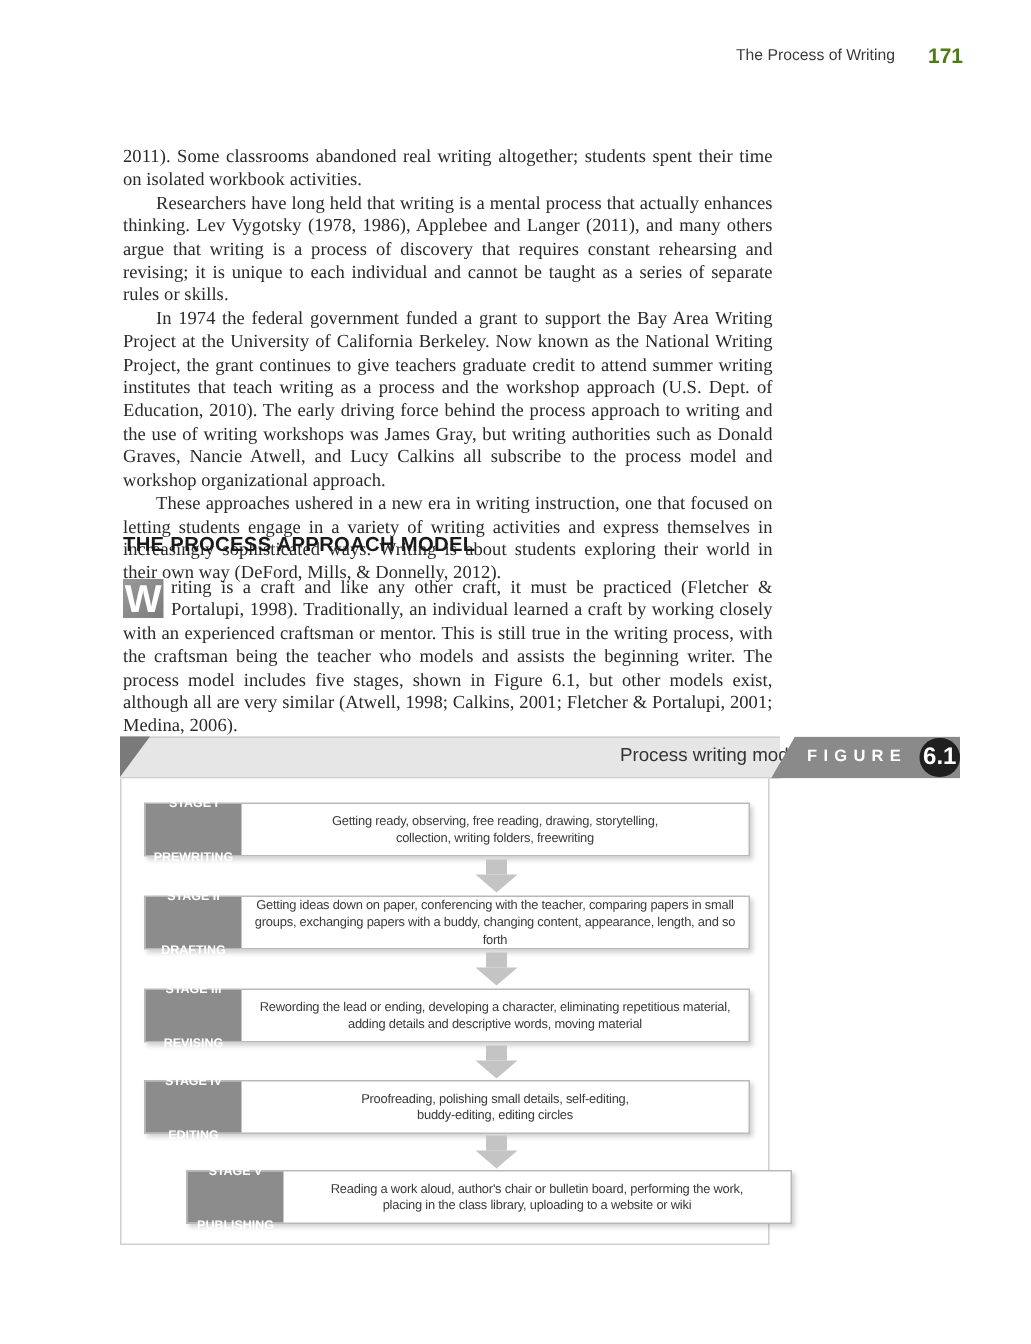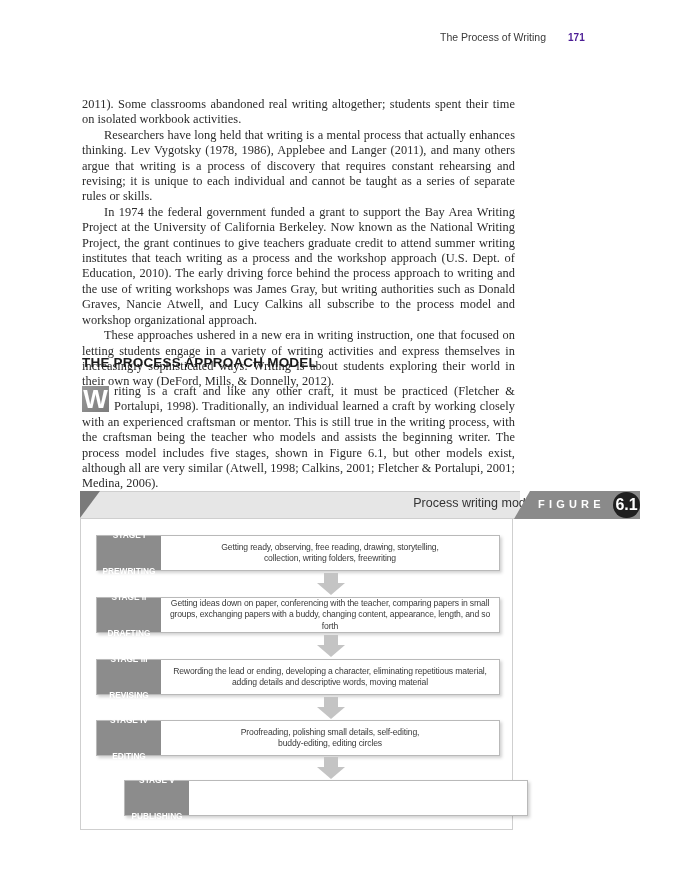--- a/index.html
+++ b/index.html
@@ -2,24 +2,24 @@
 <html><head>
   <meta charset="utf-8">
   <style>
     html, body { margin: 0; padding: 0; }
     body {
       width: 687px; height: 896px; background: #ffffff; position: relative; overflow: hidden;
       font-family: "Liberation Serif", "DejaVu Serif", serif; color: #2a2a2a;
     }
     .running-head {
       position: absolute; top: 30px; left: 440px; width: 202px; height: 14px;
-      display: flex; align-items: center; gap: 22px;
+      display: flex; justify-content: flex-end; align-items: center; gap: 22px;
       font-family: "Liberation Sans", "DejaVu Sans", sans-serif; font-size: 10.5px; color: #3a3a3a;
     }
-    .running-head .pg { font-weight: bold; font-size: 10px; color: #4c1d95; }
+    .running-head .pg { font-weight: bold; font-size: 14px; color: #4d7c0f; }
     .body-text {
       position: absolute; left: 82px; width: 433px;
       font-size: 12.35px; line-height: 15.4px; text-align: justify; letter-spacing: 0.05px;
     }
     .body-text p { margin: 0; }
     .body-text p.indent { text-indent: 22px; }
     .sec1 { top: 54px; margin-top: 43px; }
     .section-head {
       position: absolute; left: 82px; top: 355px;
       font-family: "Liberation Sans", "DejaVu Sans", sans-serif; font-weight: bold;
@@ -192,13 +192,19 @@
 <div class="arrow" style="top:757px;">
     <div class="shaft"></div>
     <div class="head"></div>
   </div>
 
 <div class="stage" style="top:780px;margin-left:28px;">
   <div class="label">
     <span>STAGE V</span>
     <span>PUBLISHING</span>
   </div>
+  <div class="desc">
+    <div>
+      <div>Reading a work aloud, author's chair or bulletin board, performing the work,</div>
+      <div>placing in the class library, uploading to a website or wiki</div>
+    </div>
+  </div>
 </div>
 
 </body></html>

